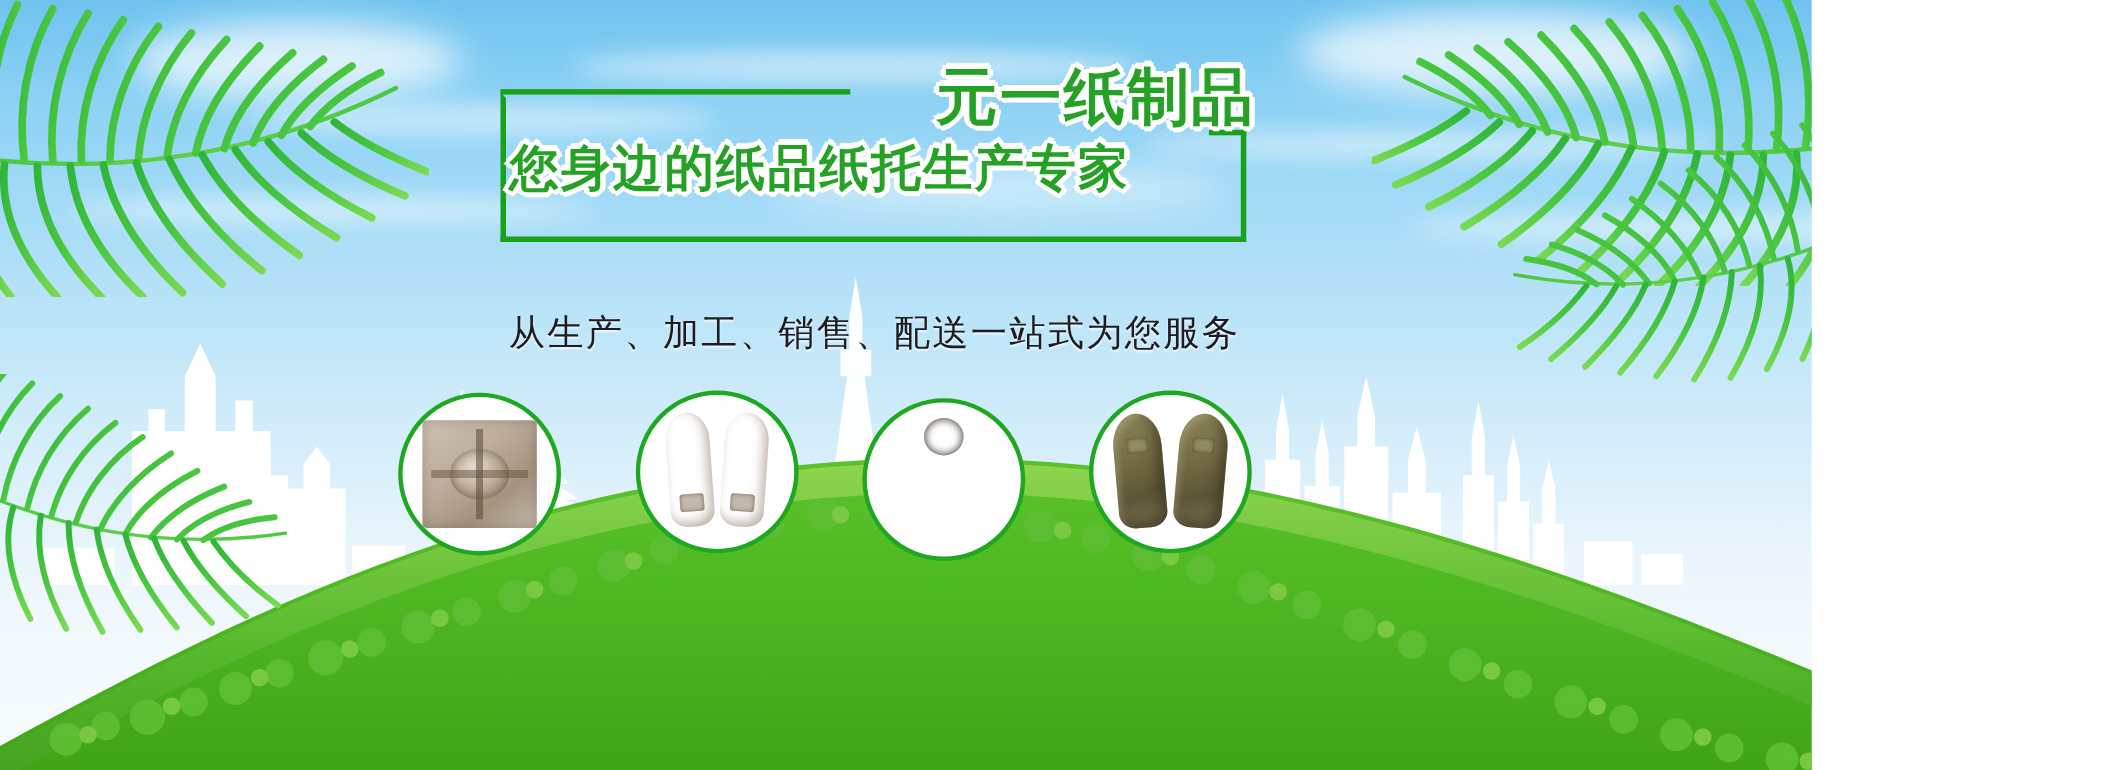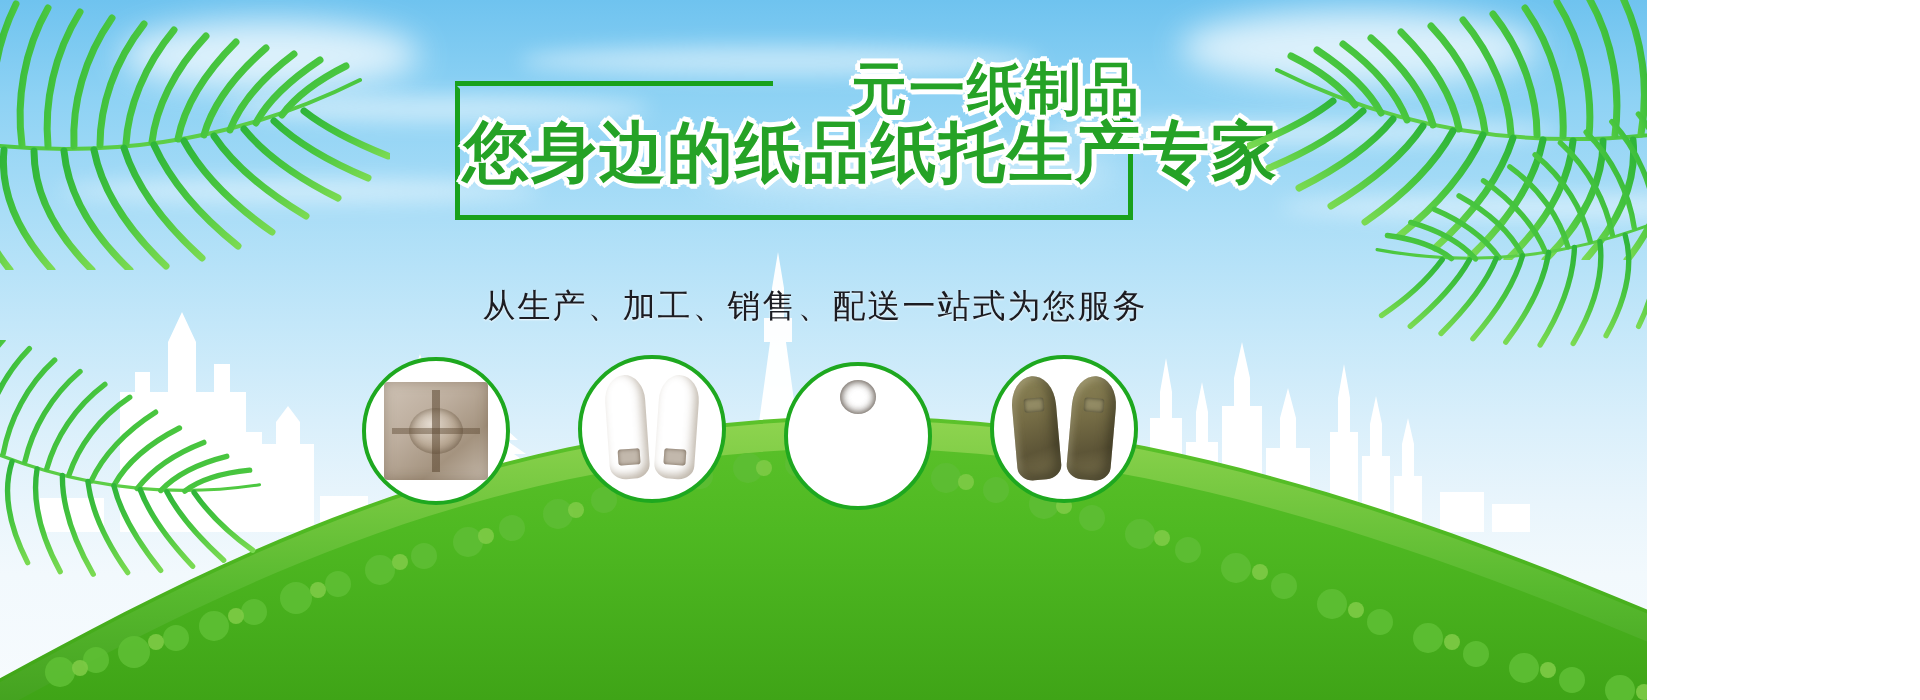--- a/index.html
+++ b/index.html
@@ -135,38 +135,37 @@
 
   #title-line1 {
     right: -8px;
     top: -24px;
     font-size: 56px;
     line-height: 58px;
   }
   #title-line2 {
     left: 8px;
     top: 34px;
-    font-size: 66px;
+    font-size: 45px;
     line-height: 70px;
   }
 
   #subtitle {
     position: absolute;
     left: 455px;
     top: 286px;
     width: 680px;
     text-align: center;
-    font-family: Liberation Sans, sans-serif;
+    font-family: Liberation Mono, monospace;
     font-size: 33px;
     line-height: 40px;
     color: #1c1c22;
     letter-spacing: 2px;
     white-space: nowrap;
     text-shadow: 0 1px 2px rgba(255,255,255,.85);
-    margin-left: 20px;
   }
 
   
   #products {
     position: absolute;
     left: 0;
     bottom: 0;
     width: 1920px;
     height: 700px;
     pointer-events: none;

